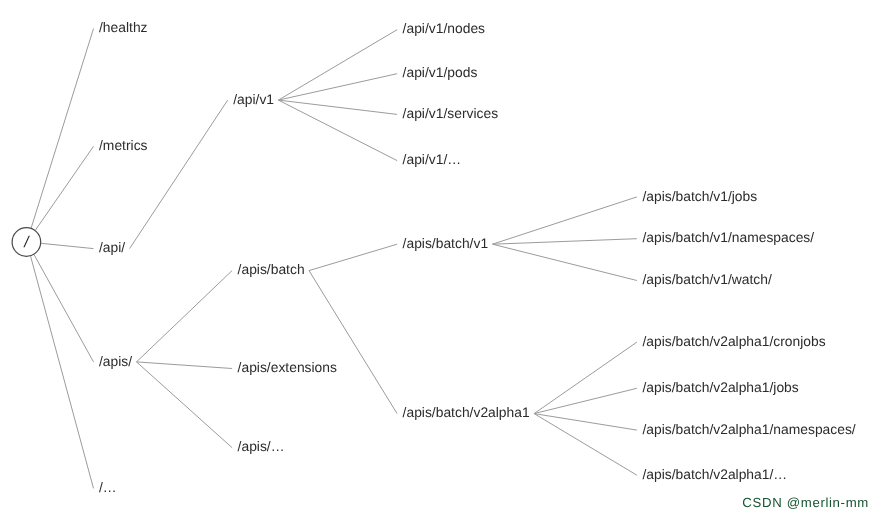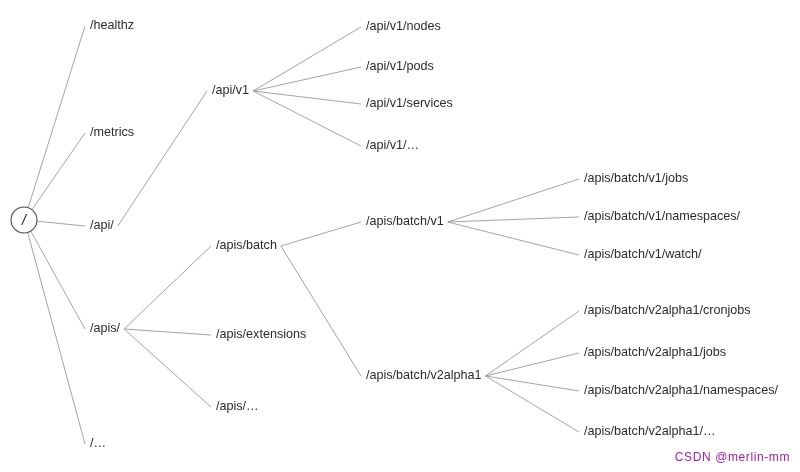--- a/index.html
+++ b/index.html
@@ -45,21 +45,21 @@
     font-family: "Liberation Sans", sans-serif;
     font-size: 12.6px;
     fill: #2b2b2b;
     dominant-baseline: middle;
     white-space: pre;
   }
   .watermark {
     position: absolute;
     font-family: "Liberation Sans", sans-serif;
     font-size: 12px;
-    color: #a21caf;
+    color: #14532d;
     letter-spacing: 0.6px;
     right: 10px;
     bottom: 8px;
     user-select: none;
   }
 </style>
 </head>
 <body>
 
 <div id="canvas">

